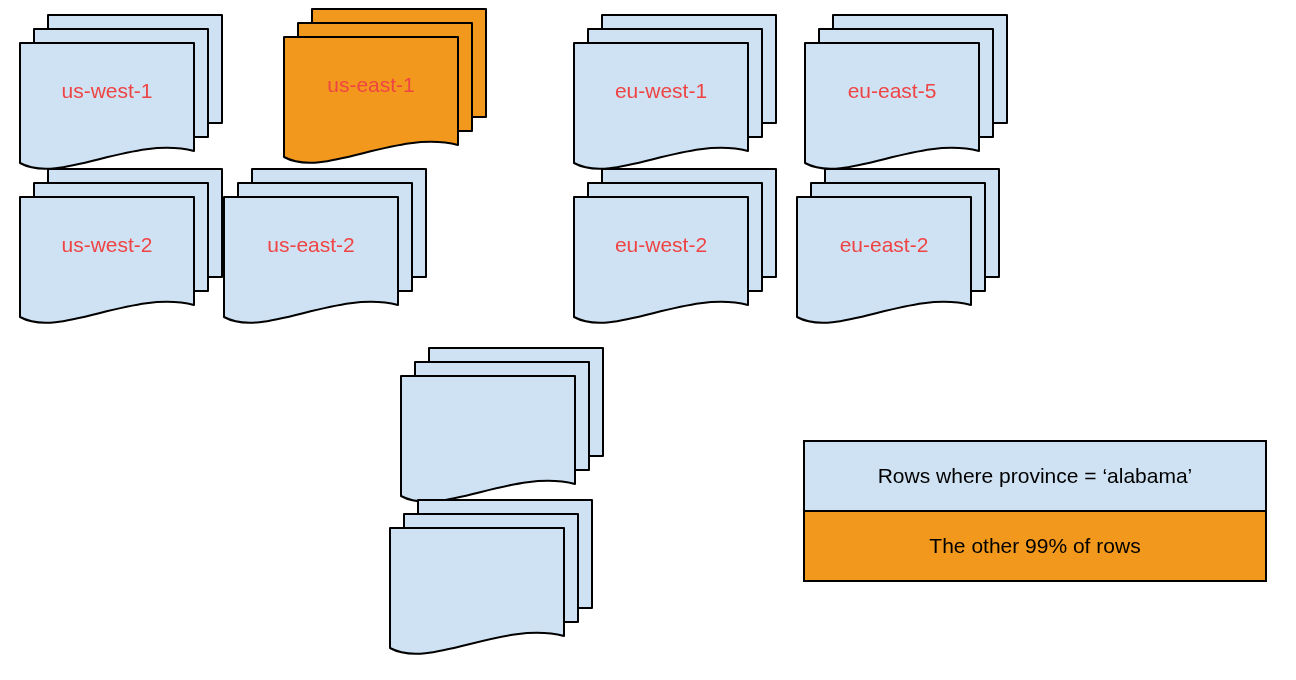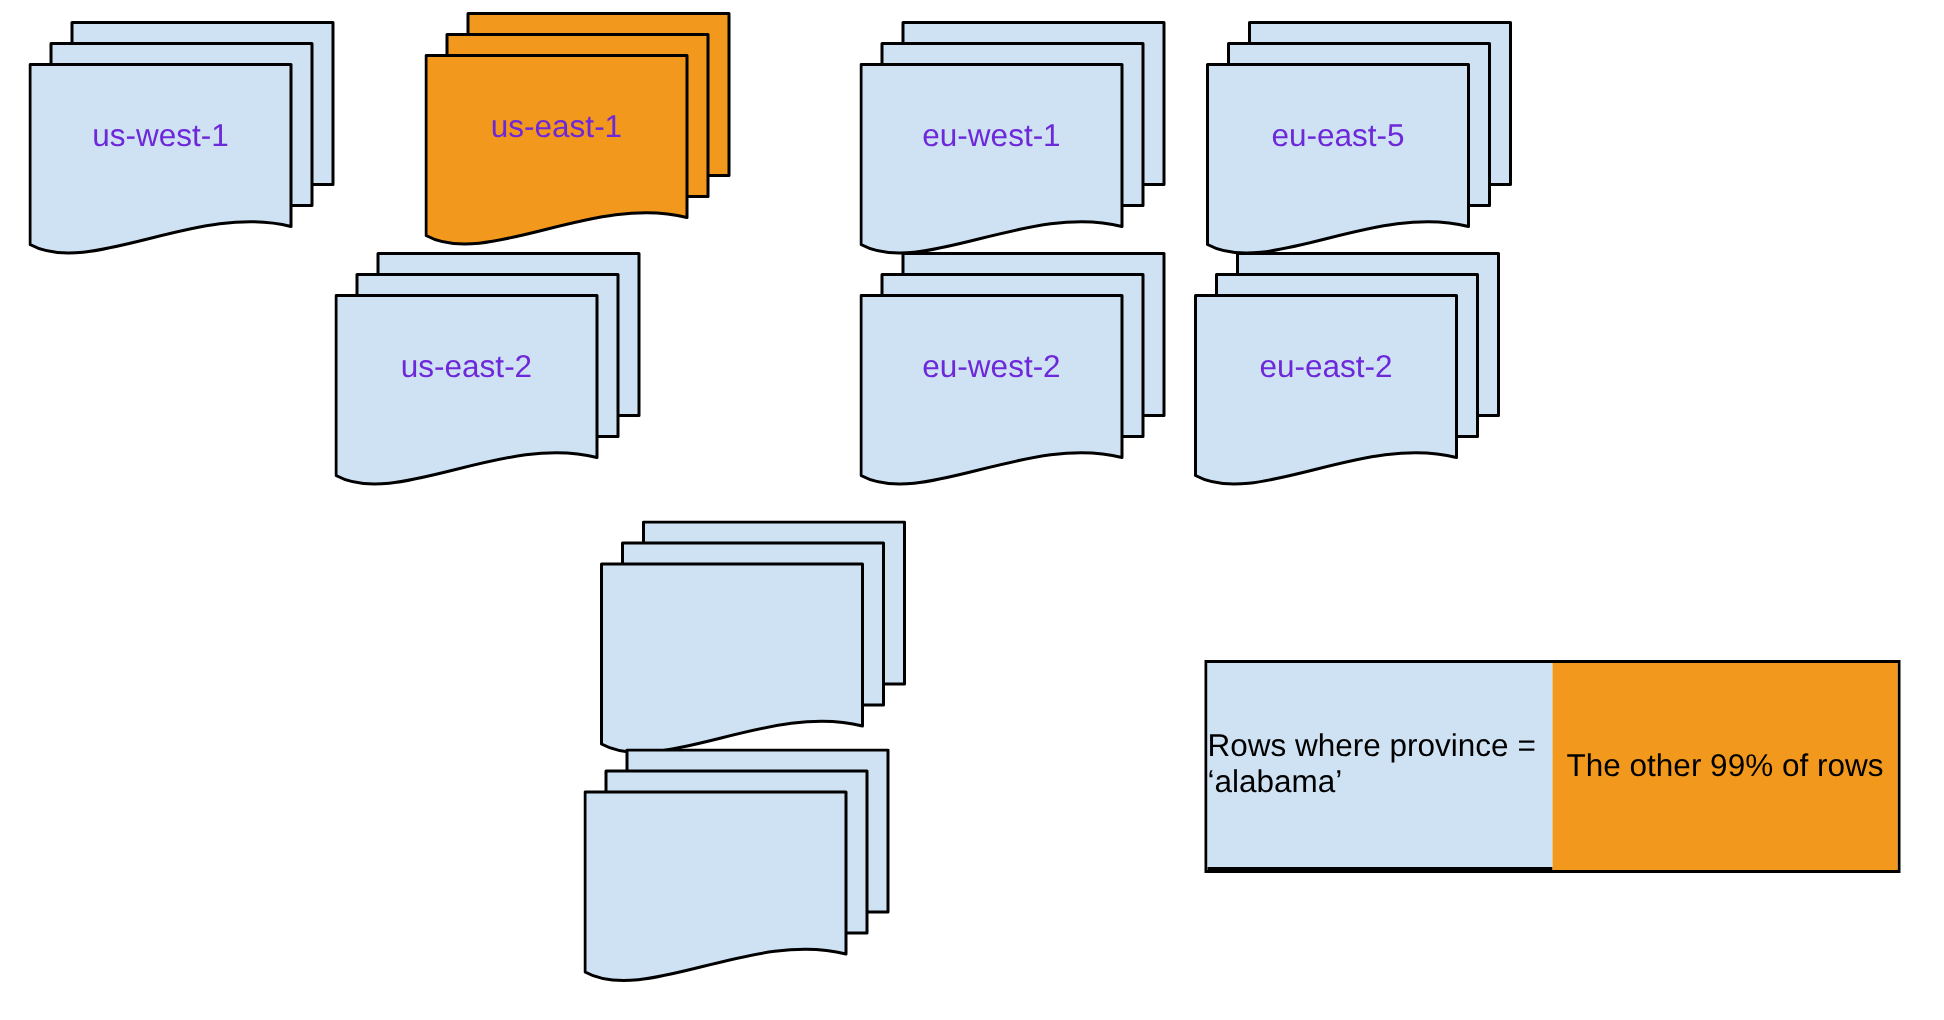--- a/index.html
+++ b/index.html
@@ -34,32 +34,32 @@
   }
   .stack-label {
     position: absolute;
     left: 1px;
     top: 65px;
     width: 174px;
     height: 24px;
     line-height: 24px;
     text-align: center;
     font-size: 21px;
-    color: #6d28d9;
+    color: #ef4444;
   }
   .legend {
     position: absolute;
     left: 803px;
     top: 440px;
     width: 464px;
     height: 142px;
     border: 2px solid var(--stroke, #000000);
     box-sizing: border-box;
     display: flex;
-    flex-direction: row;
+    flex-direction: column;
   }
   .legend-row {
     flex: 1;
     display: flex;
     align-items: center;
     justify-content: center;
     font-size: 21px;
     color: #000000;
   }
   .legend-row.blue {
@@ -104,20 +104,28 @@
 
   <div class="stack" style="left:804px; top:14px;">
     <svg width="206" height="166" viewBox="0 0 206 166">
       <rect class="page" x="29" y="1" width="174" height="108"></rect>
       <rect class="page" x="15" y="15" width="174" height="108"></rect>
       <path class="page" transform="translate(1,29)" d="M0,0 H174 V108 C112,92 40,142 0,120 Z"></path>
     </svg>
     <div class="stack-label">eu-east-5</div>
   </div>
 
+  <div class="stack" style="left:19px; top:168px;">
+    <svg width="206" height="166" viewBox="0 0 206 166">
+      <rect class="page" x="29" y="1" width="174" height="108"></rect>
+      <rect class="page" x="15" y="15" width="174" height="108"></rect>
+      <path class="page" transform="translate(1,29)" d="M0,0 H174 V108 C112,92 40,142 0,120 Z"></path>
+    </svg>
+    <div class="stack-label">us-west-2</div>
+  </div>
 
   <div class="stack" style="left:223px; top:168px;">
     <svg width="206" height="166" viewBox="0 0 206 166">
       <rect class="page" x="29" y="1" width="174" height="108"></rect>
       <rect class="page" x="15" y="15" width="174" height="108"></rect>
       <path class="page" transform="translate(1,29)" d="M0,0 H174 V108 C112,92 40,142 0,120 Z"></path>
     </svg>
     <div class="stack-label">us-east-2</div>
   </div>
 

